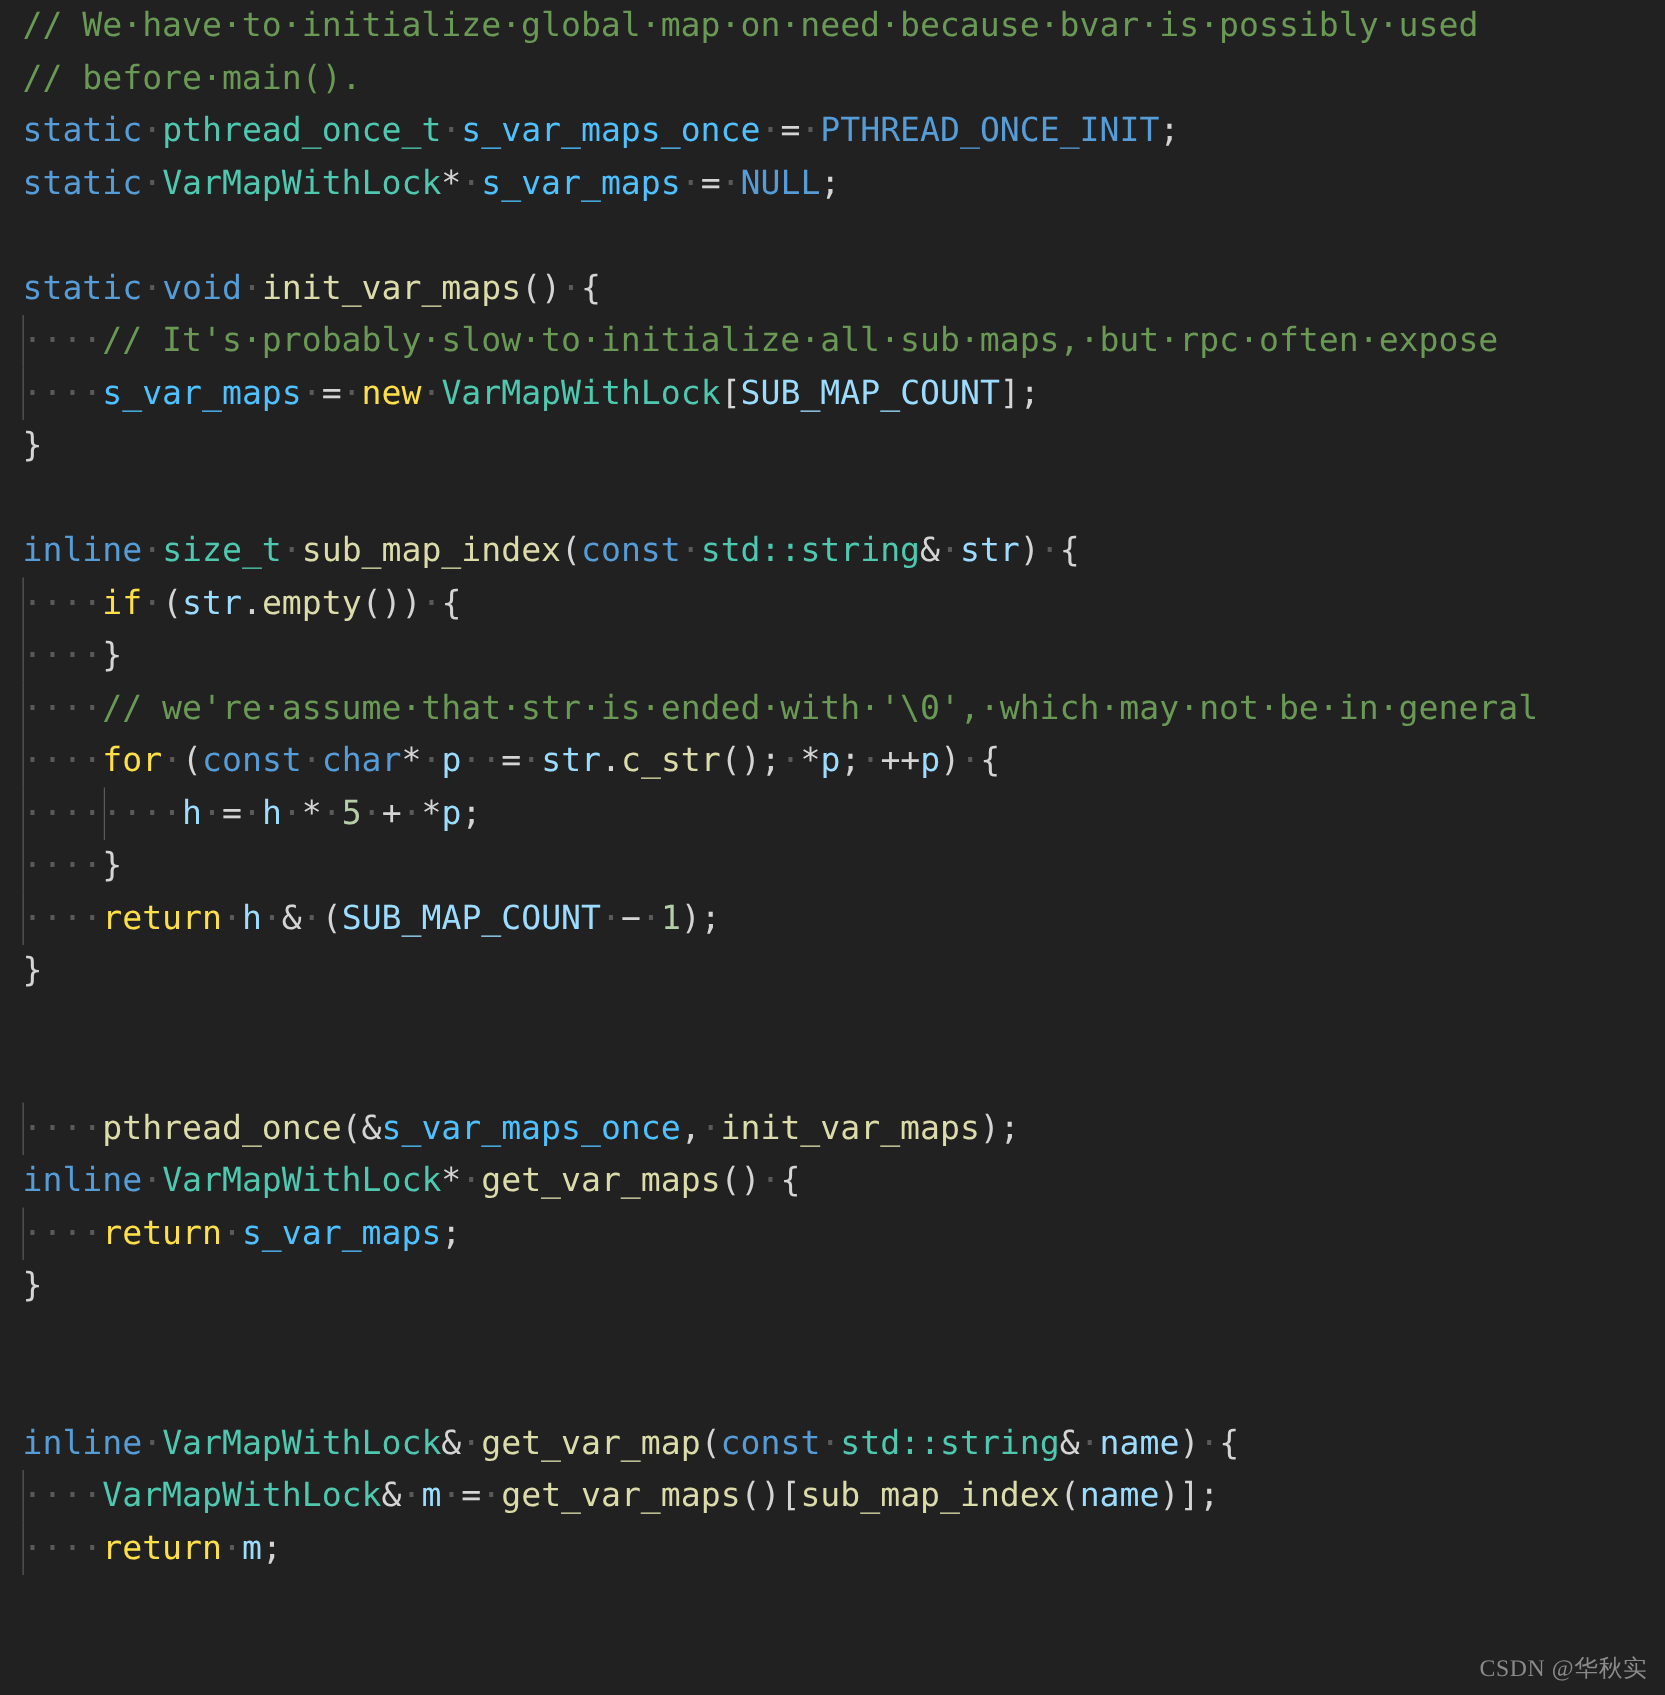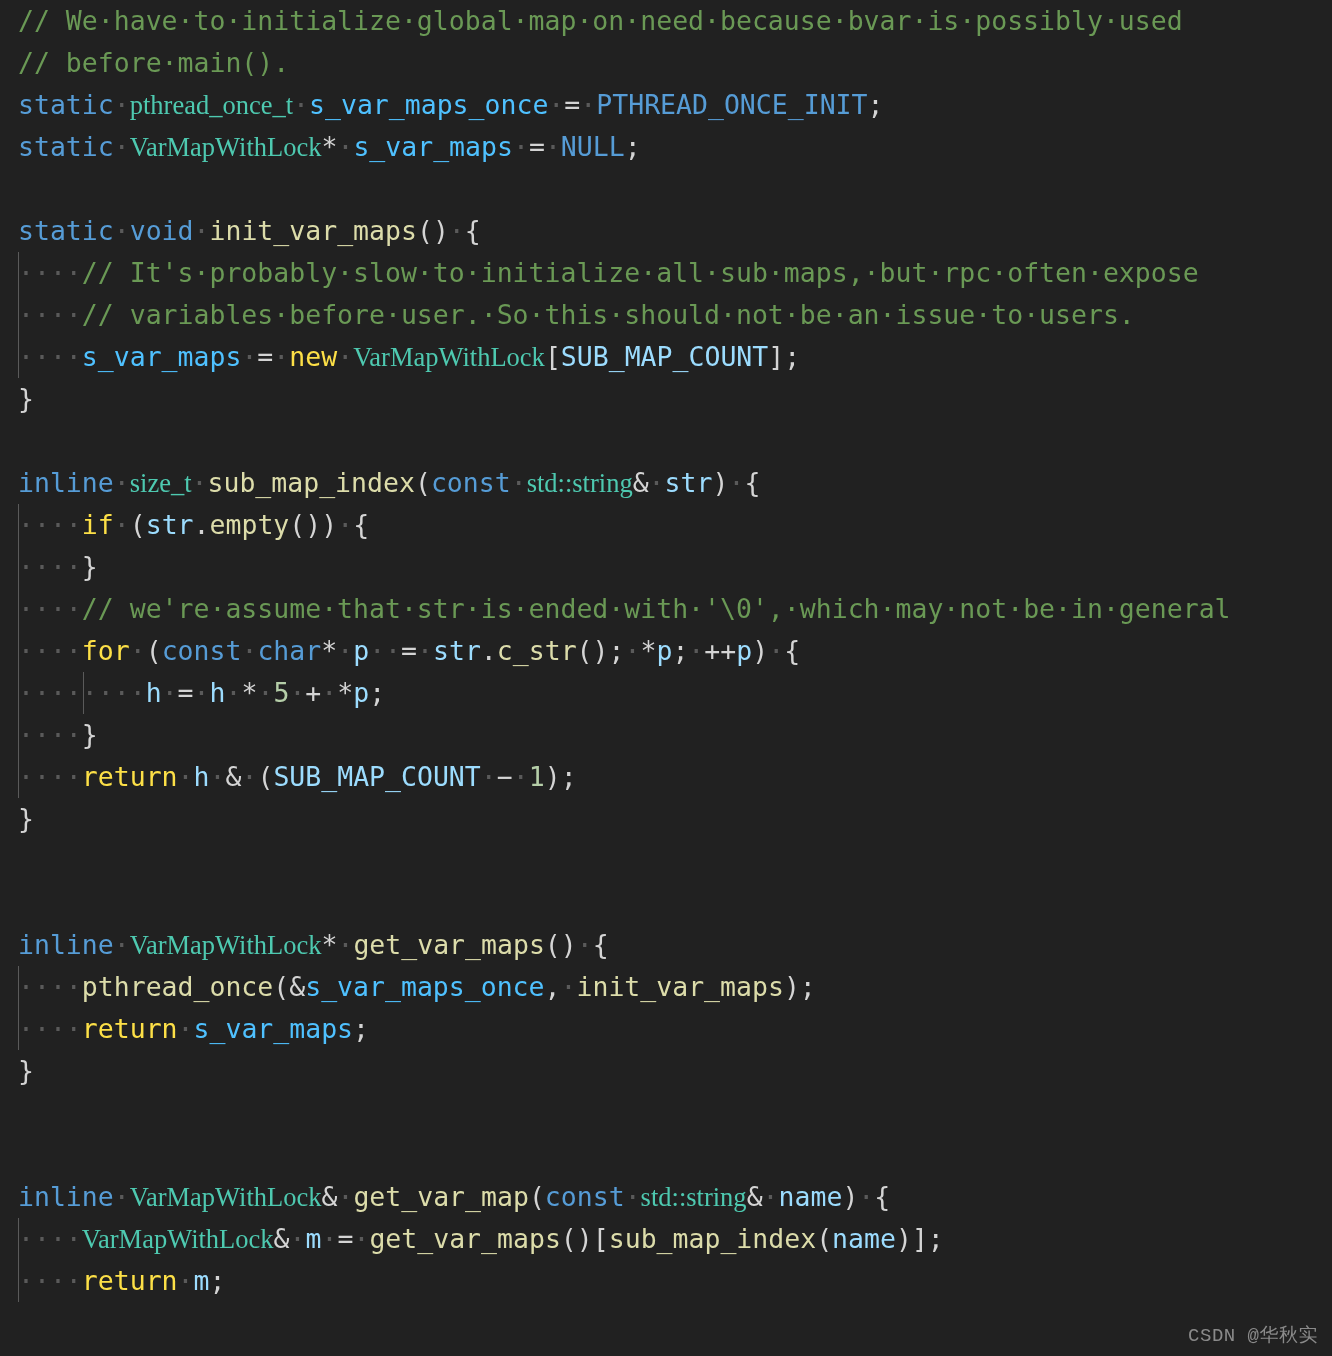--- a/index.html
+++ b/index.html
@@ -31,21 +31,21 @@
     padding-left: 18px;
     box-sizing: border-box;
     font-family: "DejaVu Sans Mono", monospace;
   }
   .code-line .seg { white-space: pre; }
 
   
   .t-comment  { color: #6a9955; }
   .t-keyword  { color: #569cd6; }   
   .t-ctrl     { color: #fde047; }   
-  .t-type     { color: #4ec9b0; font-family: Liberation Serif, serif; }   
+  .t-type     { color: #4ec9b0; }   
   .t-func     { color: #dcdcaa; }   
   .t-const    { color: #9cdcfe; }   
   .t-macro    { color: #569cd6; }   
   .t-var      { color: #9cdcfe; }   
   .t-svar     { color: #4fc1ff; }   
   .t-num      { color: #b5cea8; }   
   .t-punc     { color: #d4d4d4; }
 
   
   .ws { color: #5a5a5a; }
@@ -58,53 +58,52 @@
     height: 42px;
     background: #5a5a5a;
   }
 
   #watermark {
     position: absolute;
     right: 14px;
     bottom: 8px;
     color: #8a8a8a;
     font-size: 19px;
-    font-family: Liberation Mono, monospace;
+    font-family: Liberation Serif, serif;
     letter-spacing: 0.5px;
   }
 </style>
 </head>
 <body>
 
 <div id="editor">
   <div id="code-surface">
       <div class="code-line"><span class="seg t-comment">// We·have·to·initialize·global·map·on·need·because·bvar·is·possibly·used</span></div>
       <div class="code-line"><span class="seg t-comment">// before·main().</span></div>
       <div class="code-line"><span class="seg t-keyword">static</span><span class="seg ws">·</span><span class="seg t-type">pthread_once_t</span><span class="seg ws">·</span><span class="seg t-svar">s_var_maps_once</span><span class="seg ws">·</span><span class="seg t-punc">=</span><span class="seg ws">·</span><span class="seg t-macro">PTHREAD_ONCE_INIT</span><span class="seg t-punc">;</span></div>
       <div class="code-line"><span class="seg t-keyword">static</span><span class="seg ws">·</span><span class="seg t-type">VarMapWithLock</span><span class="seg t-punc">*</span><span class="seg ws">·</span><span class="seg t-svar">s_var_maps</span><span class="seg ws">·</span><span class="seg t-punc">=</span><span class="seg ws">·</span><span class="seg t-macro">NULL</span><span class="seg t-punc">;</span></div>
       <div class="code-line">&nbsp;</div>
       <div class="code-line"><span class="seg t-keyword">static</span><span class="seg ws">·</span><span class="seg t-keyword">void</span><span class="seg ws">·</span><span class="seg t-func">init_var_maps</span><span class="seg t-punc">()</span><span class="seg ws">·</span><span class="seg t-punc">{</span></div>
       <div class="code-line"><span class="guide" style="left: 18px;"></span><span class="seg ws">····</span><span class="seg t-comment">// It's·probably·slow·to·initialize·all·sub·maps,·but·rpc·often·expose</span></div>
-      <div class="code-line"><span class="guide" style="left: 18px;"></span><span class="seg ws">····</span><span class="seg t-comment">// variables·before·user.·So·this·should·not·be·an·issue·to·users.</span></div>
       <div class="code-line"><span class="guide" style="left: 18px;"></span><span class="seg ws">····</span><span class="seg t-svar">s_var_maps</span><span class="seg ws">·</span><span class="seg t-punc">=</span><span class="seg ws">·</span><span class="seg t-ctrl">new</span><span class="seg ws">·</span><span class="seg t-type">VarMapWithLock</span><span class="seg t-punc">[</span><span class="seg t-const">SUB_MAP_COUNT</span><span class="seg t-punc">];</span></div>
       <div class="code-line"><span class="seg t-punc">}</span></div>
       <div class="code-line">&nbsp;</div>
       <div class="code-line"><span class="seg t-keyword">inline</span><span class="seg ws">·</span><span class="seg t-type">size_t</span><span class="seg ws">·</span><span class="seg t-func">sub_map_index</span><span class="seg t-punc">(</span><span class="seg t-keyword">const</span><span class="seg ws">·</span><span class="seg t-type">std::string</span><span class="seg t-punc">&amp;</span><span class="seg ws">·</span><span class="seg t-var">str</span><span class="seg t-punc">)</span><span class="seg ws">·</span><span class="seg t-punc">{</span></div>
       <div class="code-line"><span class="guide" style="left: 18px;"></span><span class="seg ws">····</span><span class="seg t-ctrl">if</span><span class="seg ws">·</span><span class="seg t-punc">(</span><span class="seg t-var">str</span><span class="seg t-punc">.</span><span class="seg t-func">empty</span><span class="seg t-punc">())</span><span class="seg ws">·</span><span class="seg t-punc">{</span></div>
       <div class="code-line"><span class="guide" style="left: 18px;"></span><span class="seg ws">····</span><span class="seg t-punc">}</span></div>
       <div class="code-line"><span class="guide" style="left: 18px;"></span><span class="seg ws">····</span><span class="seg t-comment">// we're·assume·that·str·is·ended·with·'\0',·which·may·not·be·in·general</span></div>
       <div class="code-line"><span class="guide" style="left: 18px;"></span><span class="seg ws">····</span><span class="seg t-ctrl">for</span><span class="seg ws">·</span><span class="seg t-punc">(</span><span class="seg t-keyword">const</span><span class="seg ws">·</span><span class="seg t-keyword">char</span><span class="seg t-punc">*</span><span class="seg ws">·</span><span class="seg t-var">p</span><span class="seg ws">··</span><span class="seg t-punc">=</span><span class="seg ws">·</span><span class="seg t-var">str</span><span class="seg t-punc">.</span><span class="seg t-func">c_str</span><span class="seg t-punc">();</span><span class="seg ws">·</span><span class="seg t-punc">*</span><span class="seg t-var">p</span><span class="seg t-punc">;</span><span class="seg ws">·</span><span class="seg t-punc">++</span><span class="seg t-var">p</span><span class="seg t-punc">)</span><span class="seg ws">·</span><span class="seg t-punc">{</span></div>
       <div class="code-line"><span class="guide" style="left: 18px;"></span><span class="guide" style="left: 82.8px;"></span><span class="seg ws">····</span><span class="seg ws">····</span><span class="seg t-var">h</span><span class="seg ws">·</span><span class="seg t-punc">=</span><span class="seg ws">·</span><span class="seg t-var">h</span><span class="seg ws">·</span><span class="seg t-punc">*</span><span class="seg ws">·</span><span class="seg t-num">5</span><span class="seg ws">·</span><span class="seg t-punc">+</span><span class="seg ws">·</span><span class="seg t-punc">*</span><span class="seg t-var">p</span><span class="seg t-punc">;</span></div>
       <div class="code-line"><span class="guide" style="left: 18px;"></span><span class="seg ws">····</span><span class="seg t-punc">}</span></div>
       <div class="code-line"><span class="guide" style="left: 18px;"></span><span class="seg ws">····</span><span class="seg t-ctrl">return</span><span class="seg ws">·</span><span class="seg t-var">h</span><span class="seg ws">·</span><span class="seg t-punc">&amp;</span><span class="seg ws">·</span><span class="seg t-punc">(</span><span class="seg t-const">SUB_MAP_COUNT</span><span class="seg ws">·</span><span class="seg t-punc">−</span><span class="seg ws">·</span><span class="seg t-num">1</span><span class="seg t-punc">);</span></div>
       <div class="code-line"><span class="seg t-punc">}</span></div>
       <div class="code-line">&nbsp;</div>
       <div class="code-line">&nbsp;</div>
+      <div class="code-line"><span class="guide" style="left: 18px;"></span><span class="seg ws">····</span><span class="seg t-func">pthread_once</span><span class="seg t-punc">(&amp;</span><span class="seg t-svar">s_var_maps_once</span><span class="seg t-punc">,</span><span class="seg ws">·</span><span class="seg t-func">init_var_maps</span><span class="seg t-punc">);</span></div>
       <div class="code-line"><span class="seg t-keyword">inline</span><span class="seg ws">·</span><span class="seg t-type">VarMapWithLock</span><span class="seg t-punc">*</span><span class="seg ws">·</span><span class="seg t-func">get_var_maps</span><span class="seg t-punc">()</span><span class="seg ws">·</span><span class="seg t-punc">{</span></div>
-      <div class="code-line"><span class="guide" style="left: 18px;"></span><span class="seg ws">····</span><span class="seg t-func">pthread_once</span><span class="seg t-punc">(&amp;</span><span class="seg t-svar">s_var_maps_once</span><span class="seg t-punc">,</span><span class="seg ws">·</span><span class="seg t-func">init_var_maps</span><span class="seg t-punc">);</span></div>
       <div class="code-line"><span class="guide" style="left: 18px;"></span><span class="seg ws">····</span><span class="seg t-ctrl">return</span><span class="seg ws">·</span><span class="seg t-svar">s_var_maps</span><span class="seg t-punc">;</span></div>
       <div class="code-line"><span class="seg t-punc">}</span></div>
       <div class="code-line">&nbsp;</div>
       <div class="code-line">&nbsp;</div>
       <div class="code-line"><span class="seg t-keyword">inline</span><span class="seg ws">·</span><span class="seg t-type">VarMapWithLock</span><span class="seg t-punc">&amp;</span><span class="seg ws">·</span><span class="seg t-func">get_var_map</span><span class="seg t-punc">(</span><span class="seg t-keyword">const</span><span class="seg ws">·</span><span class="seg t-type">std::string</span><span class="seg t-punc">&amp;</span><span class="seg ws">·</span><span class="seg t-var">name</span><span class="seg t-punc">)</span><span class="seg ws">·</span><span class="seg t-punc">{</span></div>
       <div class="code-line"><span class="guide" style="left: 18px;"></span><span class="seg ws">····</span><span class="seg t-type">VarMapWithLock</span><span class="seg t-punc">&amp;</span><span class="seg ws">·</span><span class="seg t-var">m</span><span class="seg ws">·</span><span class="seg t-punc">=</span><span class="seg ws">·</span><span class="seg t-func">get_var_maps</span><span class="seg t-punc">()[</span><span class="seg t-func">sub_map_index</span><span class="seg t-punc">(</span><span class="seg t-var">name</span><span class="seg t-punc">)];</span></div>
       <div class="code-line"><span class="guide" style="left: 18px;"></span><span class="seg ws">····</span><span class="seg t-ctrl">return</span><span class="seg ws">·</span><span class="seg t-var">m</span><span class="seg t-punc">;</span></div>
     </div>
   <div id="watermark">CSDN @华秋实</div>
 </div>

